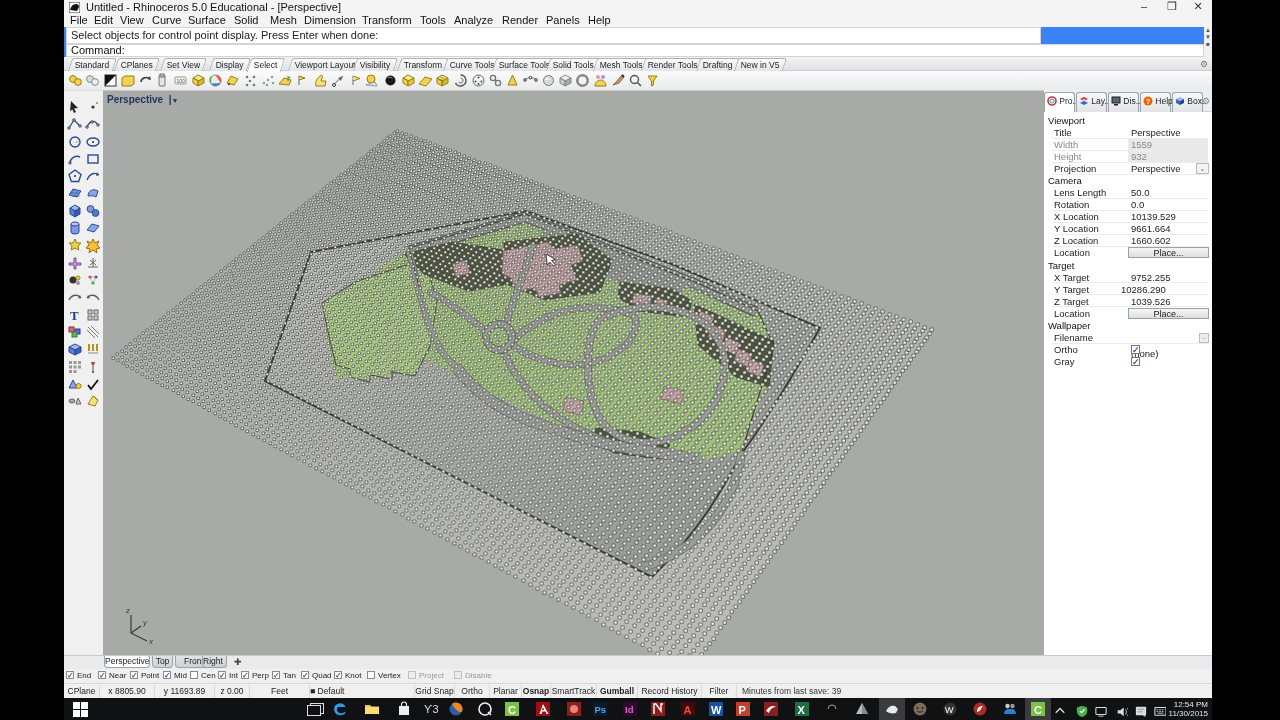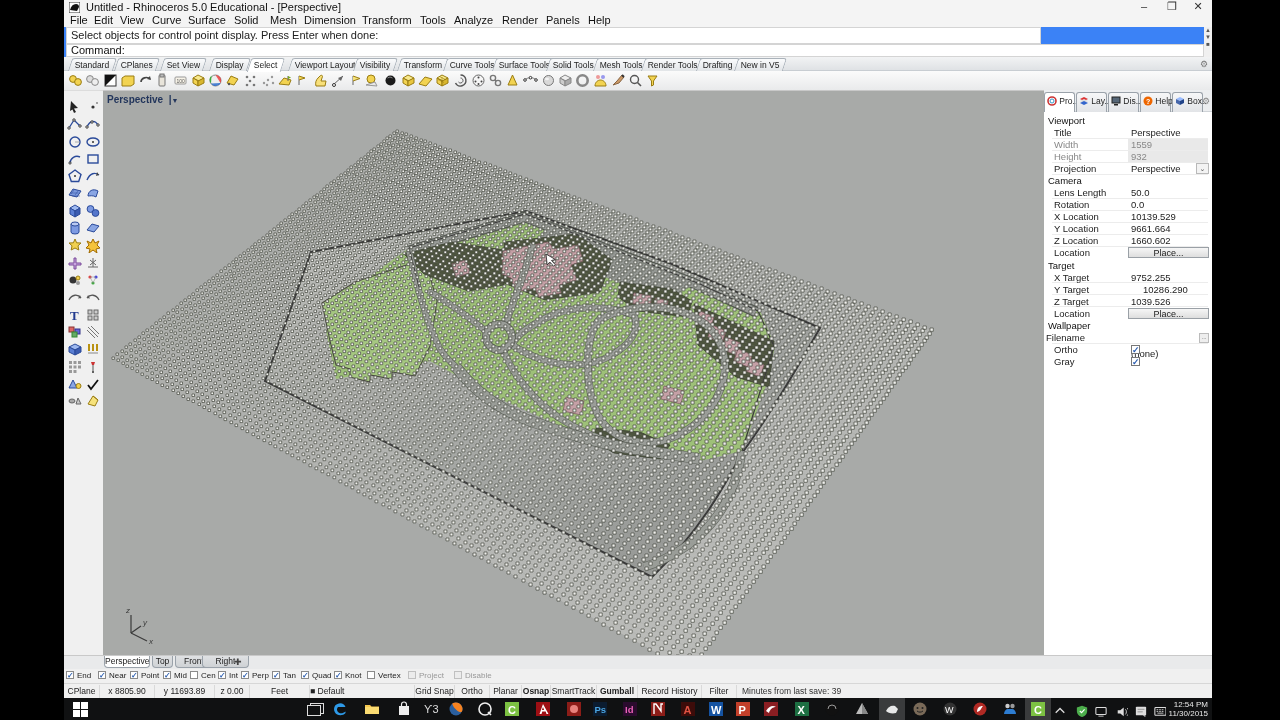--- a/index.html
+++ b/index.html
@@ -517,42 +517,42 @@
           <div style="position:absolute;left:10px;top:123px;font-size:9.5px;color:#222">Z Location</div>
           <div style="position:absolute;left:87px;top:123px;font-size:9.5px;color:#222">1660.602</div>
           <div style="position:absolute;left:10px;top:135px;font-size:9.5px;color:#222">Location</div>
           <div style="position:absolute;left:84px;top:135px;width:81px;height:11px;background:linear-gradient(#f6f6f6,#dedede);border:1px solid #9aa0a6;font-size:9px;color:#222;text-align:center;line-height:11px">Place...</div>
           <div style="position:absolute;left:4px;top:147.5px;width:160px;height:12px;font-size:9.5px;color:#111">Target</div>
           <div style="position:absolute;left:8px;top:159.5px;width:156px;height:11.5px;border-bottom:1px solid #ececec;font-size:9.5px;color:#333"></div>
           <div style="position:absolute;left:10px;top:159.5px;font-size:9.5px;color:#222">X Target</div>
           <div style="position:absolute;left:87px;top:159.5px;font-size:9.5px;color:#222">9752.255</div>
           <div style="position:absolute;left:8px;top:171.5px;width:156px;height:11.5px;border-bottom:1px solid #ececec;font-size:9.5px;color:#333"></div>
           <div style="position:absolute;left:10px;top:171.5px;font-size:9.5px;color:#222">Y Target</div>
-          <div style="position:absolute;left:99px;top:171.5px;font-size:9.5px;color:#222">10286.290</div>
+          <div style="position:absolute;left:77px;top:171.5px;font-size:9.5px;color:#222">10286.290</div>
           <div style="position:absolute;left:8px;top:183.5px;width:156px;height:11.5px;border-bottom:1px solid #ececec;font-size:9.5px;color:#333"></div>
           <div style="position:absolute;left:10px;top:183.5px;font-size:9.5px;color:#222">Z Target</div>
           <div style="position:absolute;left:87px;top:183.5px;font-size:9.5px;color:#222">1039.526</div>
           <div style="position:absolute;left:10px;top:195.5px;font-size:9.5px;color:#222">Location</div>
           <div style="position:absolute;left:84px;top:195.5px;width:81px;height:11px;background:linear-gradient(#f6f6f6,#dedede);border:1px solid #9aa0a6;font-size:9px;color:#222;text-align:center;line-height:11px">Place...</div>
           <div style="position:absolute;left:4px;top:208.0px;width:160px;height:12px;font-size:9.5px;color:#111">Wallpaper</div>
           <div style="position:absolute;left:8px;top:220.0px;width:156px;height:11.5px;border-bottom:1px solid #ececec;font-size:9.5px;color:#333"></div>
-          <div style="position:absolute;left:2px;top:220.0px;font-size:9.5px;color:#222">Filename</div>
+          <div style="position:absolute;left:10px;top:220.0px;font-size:9.5px;color:#222">Filename</div>
           <div style="position:absolute;left:87px;top:236px;font-size:9.5px;color:#222">(none)</div>
           <div style="position:absolute;left:155px;top:221.0px;width:10px;height:10px;background:#eee;border:1px solid #bbb;font-size:6px;color:#555;text-align:center">...</div>
           <div style="position:absolute;left:10px;top:232.0px;font-size:9.5px;color:#222">Ortho</div>
           <div style="position:absolute;left:87px;top:233.0px;width:9px;height:9px;background:#fff;border:1px solid #777;color:#2a5db0;font-size:9px;line-height:9px;font-weight:bold;text-align:center">✓</div>
           <div style="position:absolute;left:10px;top:243.5px;font-size:9.5px;color:#222">Gray</div>
           <div style="position:absolute;left:87px;top:244.5px;width:9px;height:9px;background:#fff;border:1px solid #777;color:#2a5db0;font-size:9px;line-height:9px;font-weight:bold;text-align:center">✓</div>
         </div>
       </div>
       <div class="abs" style="left:0;top:655px;width:1148px;height:14px;background:#e9eaeb;border-top:1px solid #c9c9c9;font-size:8.5px;color:#222">
         <div style="position:absolute;left:40px;top:0;width:46px;height:12px;background:#fff;border:1px solid #9aa2aa;border-top:none;border-radius:0 0 4px 4px;text-align:center;line-height:11px;">Perspective</div>
         <div style="position:absolute;left:88px;top:0;width:21px;height:12px;background:linear-gradient(#dfe1e3,#cfd2d5);border:1px solid #9aa2aa;border-top:none;border-radius:0 0 4px 4px;text-align:center;line-height:11px;">Top</div>
         <div style="position:absolute;left:111px;top:0;width:38px;height:12px;background:linear-gradient(#dfe1e3,#cfd2d5);border:1px solid #9aa2aa;border-top:none;border-radius:0 0 4px 4px;text-align:center;line-height:11px;">Front</div>
-        <div style="position:absolute;left:138px;top:0;width:47px;height:12px;background:linear-gradient(#dfe1e3,#cfd2d5);border:1px solid #9aa2aa;border-top:none;border-radius:0 0 4px 4px;text-align:center;line-height:11px;">Right</div>
+        <div style="position:absolute;left:138px;top:0;width:25px;height:12px;background:linear-gradient(#dfe1e3,#cfd2d5);border:1px solid #9aa2aa;border-top:none;border-radius:0 0 4px 4px;line-height:11px;">Right</div>
         <div style="position:absolute;left:170px;top:1px;font-size:9px;color:#444">✚</div>
       </div>
       <div class="abs" style="left:0;top:669px;width:1148px;height:14px;background:#f0f0f0;font-size:8px;color:#222">
         <div style="position:absolute;left:2px;top:2px;width:8px;height:8px;background:#fff;border:1px solid #8a8a8a;color:#2a5db0;font-size:8px;line-height:8px;font-weight:bold;text-align:center">✓</div>
         <div style="position:absolute;left:13px;top:2px;color:#222">End</div>
         <div style="position:absolute;left:34px;top:2px;width:8px;height:8px;background:#fff;border:1px solid #8a8a8a;color:#2a5db0;font-size:8px;line-height:8px;font-weight:bold;text-align:center">✓</div>
         <div style="position:absolute;left:45px;top:2px;color:#222">Near</div>
         <div style="position:absolute;left:66px;top:2px;width:8px;height:8px;background:#fff;border:1px solid #8a8a8a;color:#2a5db0;font-size:8px;line-height:8px;font-weight:bold;text-align:center">✓</div>
         <div style="position:absolute;left:77px;top:2px;color:#222">Point</div>
         <div style="position:absolute;left:99px;top:2px;width:8px;height:8px;background:#fff;border:1px solid #8a8a8a;color:#2a5db0;font-size:8px;line-height:8px;font-weight:bold;text-align:center">✓</div>

